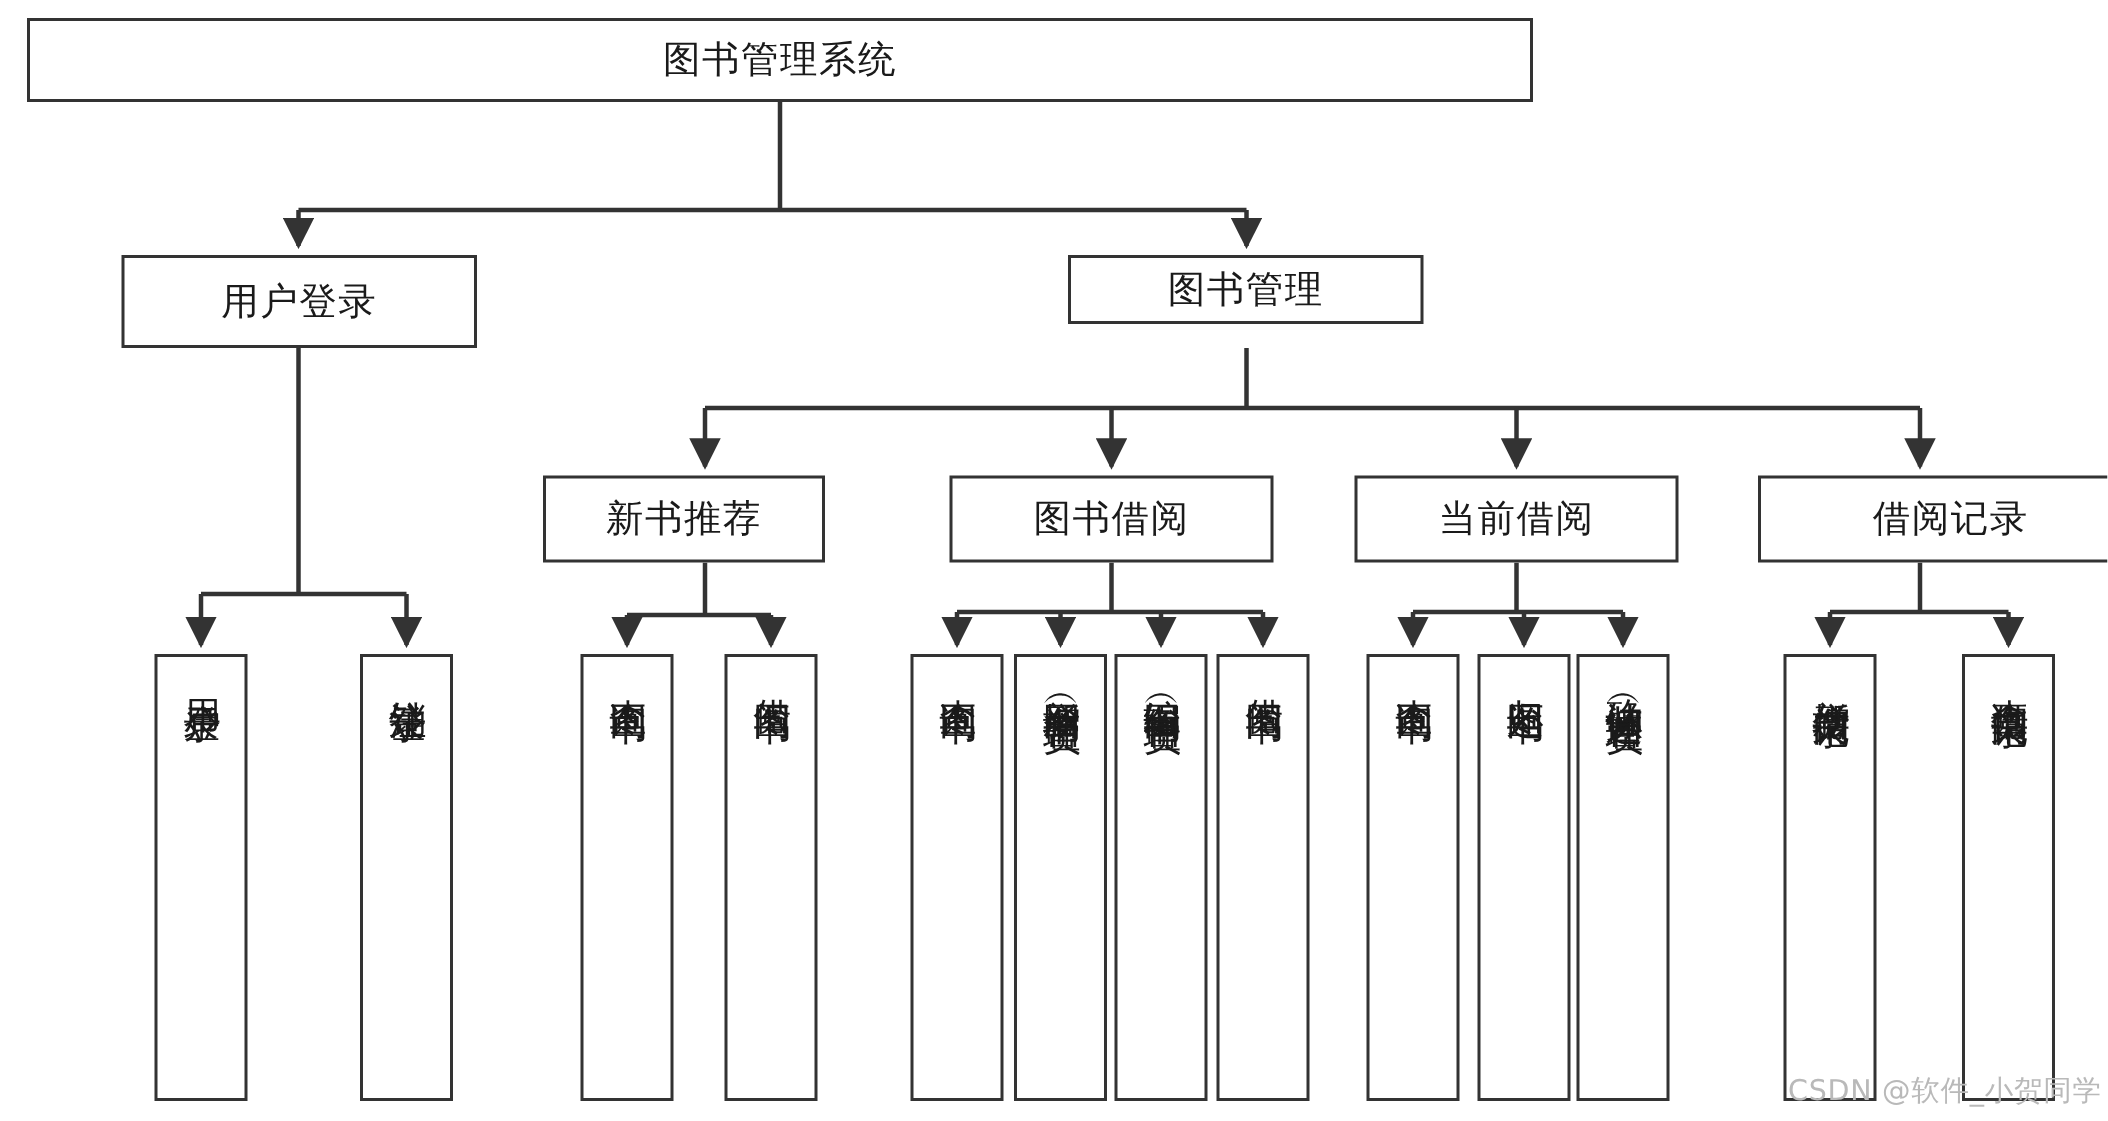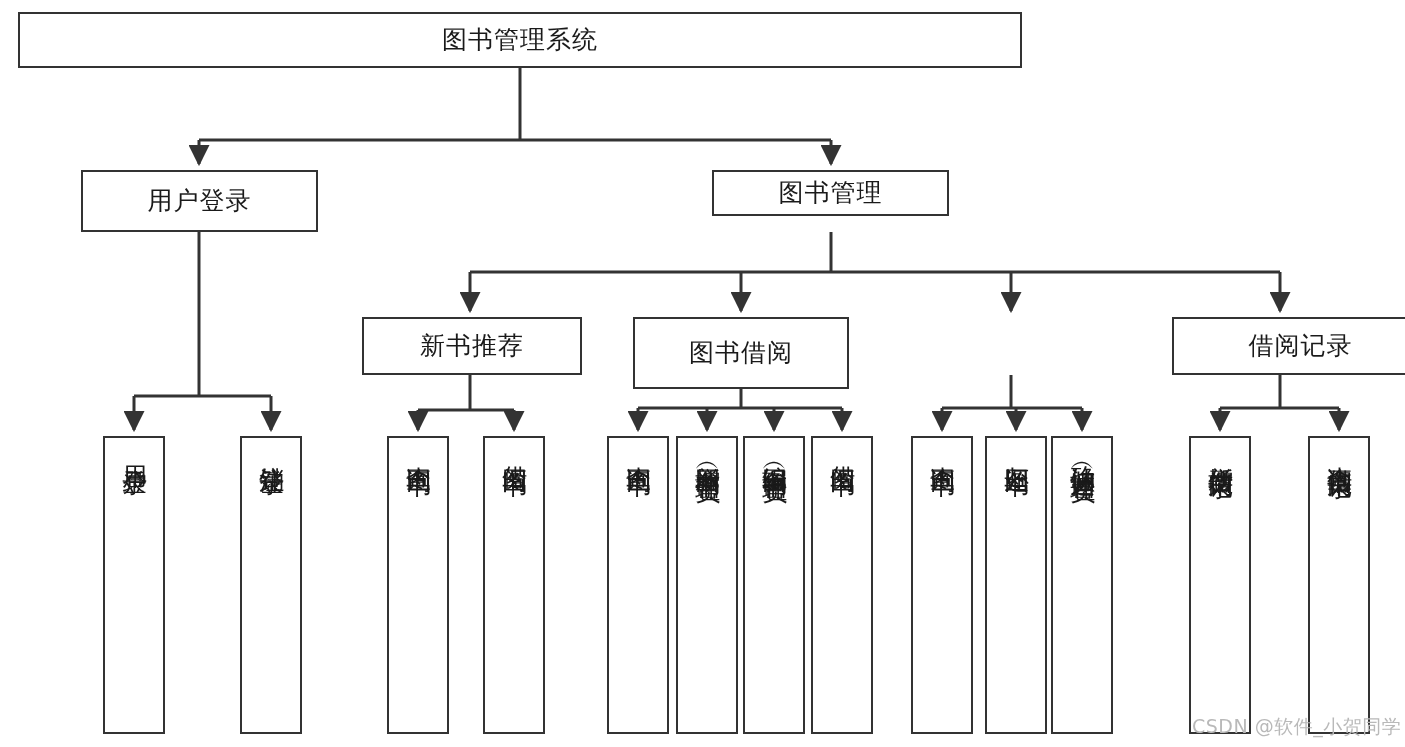--- a/index.html
+++ b/index.html
@@ -118,22 +118,23 @@
       <path d="M 1220 408 L 1220 430" marker-end="url(#arw)"></path>
       <path d="M 1339 408 L 1339 430" marker-end="url(#arw)"></path>
     </g>
   </svg>
 
   <div class="node node-h" style="left: 18px; top: 12px; width: 1004px; height: 56px;">图书管理系统</div>
 
   <div class="node node-h" style="left: 81px; top: 170px; width: 237px; height: 62px;">用户登录</div>
   <div class="node node-h" style="left: 712px; top: 170px; width: 237px; height: 46px;">图书管理</div>
 
-  <div class="node node-h" style="left: 362px; top: 317px; width: 220px; height: 58px;">新书推荐</div>
-  <div class="node node-h" style="left: 633px; top: 317px; width: 216px; height: 72px;">图书借阅</div>
+  <div class="node node-h" style="left: 362px; top: 317px; width: 188px; height: 58px;">新书推荐</div>
+  <div class="node node-h" style="left: 633px; top: 317px; width: 216px; height: 58px;">图书借阅</div>
+  <div class="node node-h" style="left: 903px; top: 317px; width: 216px; height: 58px;">当前借阅</div>
   <div class="node node-h" style="left: 1172px; top: 317px; width: 257px; height: 58px;">借阅记录</div>
 
   <div class="node node-v" style="left: 103px; top: 436px; width: 62px; height: 298px;">
     <span class="vtext">用户登录</span>
   </div>
   <div class="node node-v" style="left: 240px; top: 436px; width: 62px; height: 298px;">
     <span class="vtext">注销登录</span>
   </div>
   <div class="node node-v" style="left: 387px; top: 436px; width: 62px; height: 298px;">
     <span class="vtext">查询图书</span>

